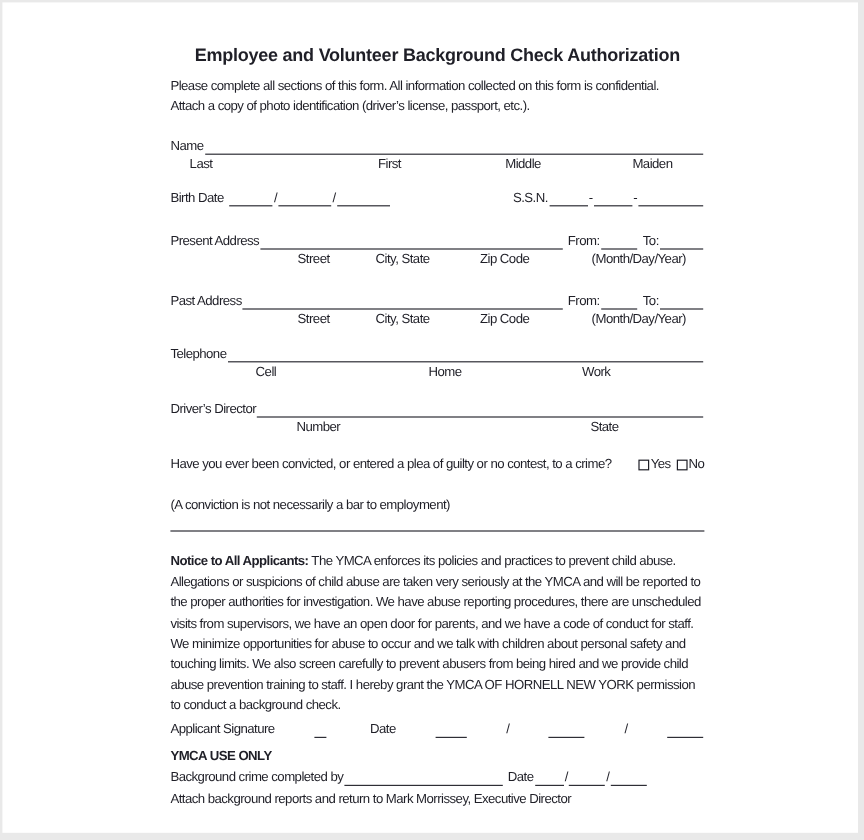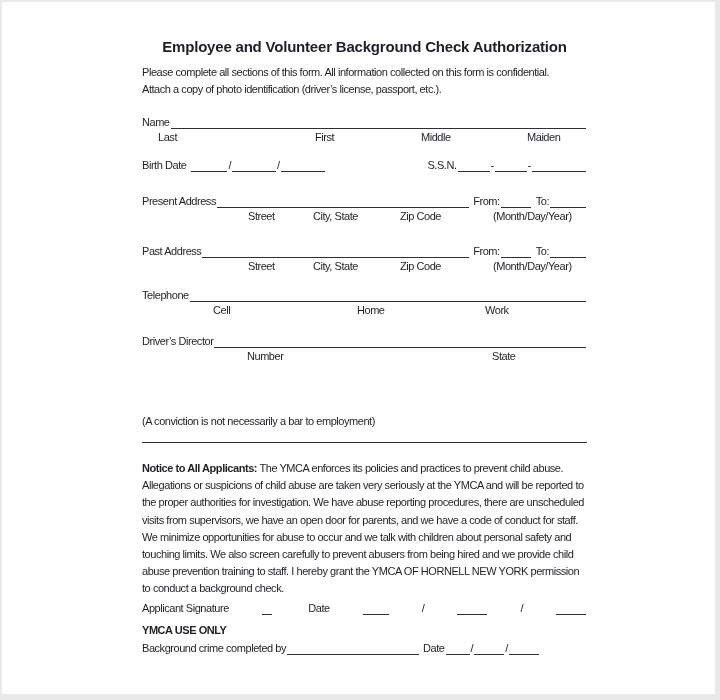--- a/index.html
+++ b/index.html
@@ -151,20 +151,29 @@
 
   <div class="abs frow" style="top:331px">
     <span class="lbl">Driver’s Director</span>
     <span class="fill grow"></span>
   </div>
   <div class="abs subrow" style="top:348px">
     <span style="left:105px">Number</span>
     <span style="left:350px">State</span>
   </div>
 
+  <div class="abs qrow" style="top:378px">
+    <span>Have you ever been convicted, or entered a plea of guilty or no contest, to a crime?</span>
+    <span class="cbgroup">
+      <span class="cb cb-yes"></span>
+      <span>Yes</span>
+      <span class="cb cb-no"></span>
+      <span>No</span>
+    </span>
+  </div>
   <div class="abs plain" style="top:412px">(A conviction is not necessarily a bar to employment)</div>
 
   <div class="abs rule"></div>
 
   <div class="abs bottom-block">
     <div class="notice"><b>Notice to All Applicants:</b><span> The YMCA enforces its policies and practices to prevent child abuse. Allegations or suspicions of child abuse are taken very seriously at the YMCA and will be reported to the proper authorities for investigation. We have abuse reporting procedures, there are unscheduled visits from supervisors, we have an open door for parents, and we have a code of conduct for staff. We minimize opportunities for abuse to occur and we talk with children about personal safety and touching limits. We also screen carefully to prevent abusers from being hired and we provide child abuse prevention training to staff. I hereby grant the YMCA OF HORNELL NEW YORK permission to conduct a background check.</span></div>
 
     <div class="frow sigrow">
       <span class="lbl">Applicant Signature</span>
       <span class="fill grow"></span>
@@ -182,15 +191,16 @@
       <span class="lbl">Background crime completed by</span>
       <span class="fill" style="width:132px"></span>
       <span class="lbl" style="margin-left:3px">Date</span>
       <span class="fill" style="width:24px"></span>
       <span class="sep">/</span>
       <span class="fill" style="width:30px"></span>
       <span class="sep">/</span>
       <span class="fill" style="width:30px"></span>
     </div>
 
+    <div class="return-note">Attach background reports and return to Mark Morrissey, Executive Director</div>
   </div>
 
 </div>
 
 </body></html>

